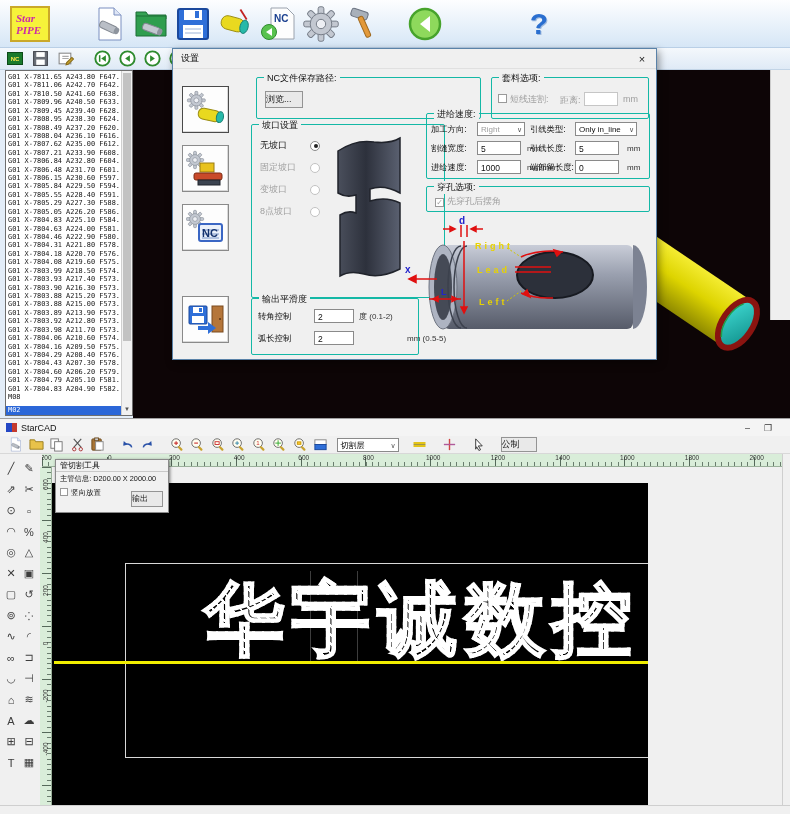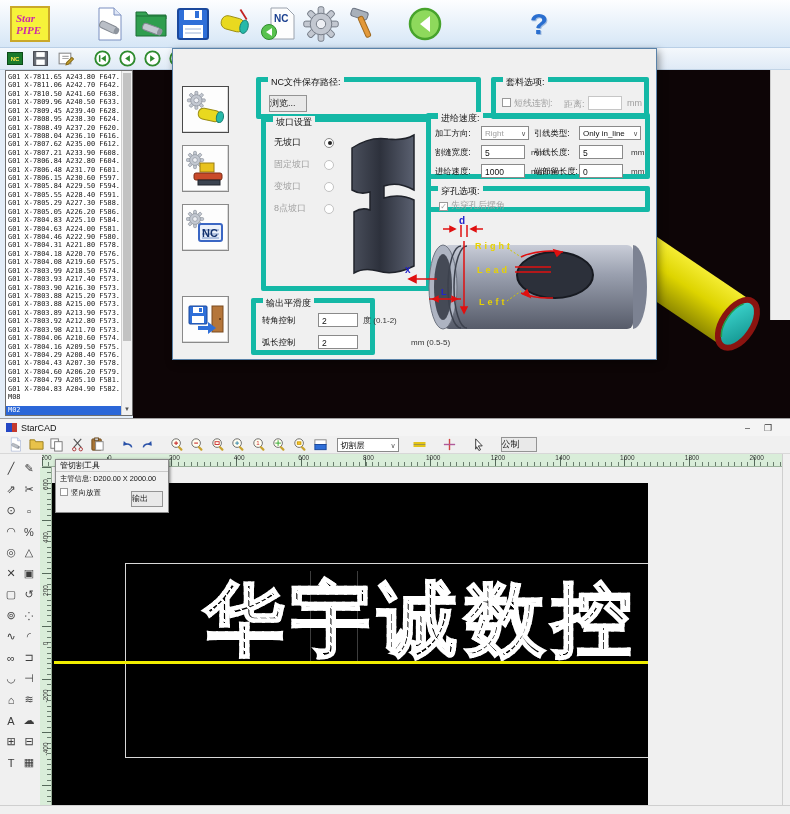--- a/index.html
+++ b/index.html
@@ -52,21 +52,21 @@
      border:1px solid #5a82a8; box-shadow:2px 3px 8px rgba(0,0,0,.4); font-size:9px; color:#111; }
   #dlg-titlebar { position:absolute; left:0; top:0; right:0; height:20px; background:#f0f0f0; border-bottom:1px solid #e0e0e0;
      display:flex; align-items:center; }
   #dlg-title { padding-left:8px; font-size:9px; }
   #dlg-close { margin-left:auto; width:28px; text-align:center; font-size:11px; color:#222; }
 
   .side-btn { position:absolute; left:9px; width:47px; height:47px; background:#fdfdfd;
      border:1px solid #8a8a8a; box-shadow:inset -1px -1px 0 #d9d9d9; display:flex; align-items:center; justify-content:center; }
   .side-btn svg { width:40px; height:40px; }
 
-  .grp { position:absolute; border:5px solid #14b8a6; border-radius:2px; }
+  .grp { position:absolute; border:1px solid #14b8a6; border-radius:2px; }
   .grp-title { position:absolute; top:-6px; left:7px; background:#f0f0f0; padding:0 3px; font-size:9px; white-space:nowrap; }
   .dis { color:#9e9e9e; }
   .btn { background:#e9e9e9; border:1px solid #949494; font-size:9px; text-align:left; color:#222; }
   .inp { background:#fff; border:1px solid #8a8a8a; font-size:8.5px; line-height:12px; padding:1px 3px; overflow:hidden; white-space:nowrap; }
   .sel { background:#fff; border:1px solid #8a8a8a; font-size:8px; line-height:12px; padding:1px 14px 1px 3px; position:relative; white-space:nowrap; overflow:hidden; }
   .sel .arr { position:absolute; right:2px; top:0; font-size:7px; color:#555; line-height:13px; }
   .cb { display:inline-block; width:9px; height:9px; border:1px solid #999; background:#fff; vertical-align:-1px; margin-right:3px;
         font-size:8px; line-height:8px; text-align:center; color:#9e9e9e; }
   .radio { display:inline-block; width:10px; height:10px; border:1px solid #8a8a8a; border-radius:50%; background:#fff; position:relative; }
   .radio.on::after { content:""; position:absolute; left:2.5px; top:2.5px; width:4px; height:4px; border-radius:50%; background:#222; }
@@ -327,20 +327,24 @@
           <ellipse cx="132" cy="0" rx="15" ry="27" fill="url(#tg)" stroke="#8a1410" stroke-width="6"></ellipse>
           <path d="M126 -20 A14 25 0 0 0 126 20" fill="none" stroke="#1f9e4a" stroke-width="1.5"></path>
         </g>
       </svg>
     </div>
     <div id="right-strip"></div>
     <div id="right-strip-dark"></div>
   </div>
 
   <div id="dialog">
+    <div id="dlg-titlebar">
+      <span id="dlg-title">设置</span>
+      <span id="dlg-close">×</span>
+    </div>
     <div id="side-buttons">
         <div class="side-btn" style="top: 37px; border-color: rgb(74, 74, 74);">
           <svg viewBox="0 0 40 40">
             <g transform="translate(1,1) scale(0.52)">
               <g fill="#c3c8d1" stroke="#777e89" stroke-width="1">
                 <rect x="15.12" y="0.72" width="5.76" height="34.56" rx="2" transform="rotate(0 18 18)"></rect>
                 <rect x="15.12" y="0.72" width="5.76" height="34.56" rx="2" transform="rotate(45 18 18)"></rect>
                 <rect x="15.12" y="0.72" width="5.76" height="34.56" rx="2" transform="rotate(90 18 18)"></rect>
                 <rect x="15.12" y="0.72" width="5.76" height="34.56" rx="2" transform="rotate(135 18 18)"></rect>
                 <circle cx="18" cy="18" r="10.799999999999999"></circle>
@@ -409,21 +413,21 @@
     <div class="grp" style="left:318px; top:28px; width:158px; height:42px;">
       <span class="grp-title">套料选项:</span>
       <span style="position:absolute; left:6px; top:15px;" class="dis">
         <span class="cb"></span><span>短线连割:</span>
       </span>
       <span class="dis" style="position:absolute; left:68px; top:16px;">距离:</span>
       <div class="inp" style="position:absolute; left:92px; top:14px; width:34px; height:14px; border-color:#c6c6c6;"></div>
       <span class="dis" style="position:absolute; left:131px; top:16px;">mm</span>
     </div>
 
-    <div class="grp" style="left:78px; top:68px; width:170px; height:174px;margin-left:10px;">
+    <div class="grp" style="left:78px; top:75px; width:194px; height:174px;">
       <span class="grp-title">坡口设置</span>
       <div id="groove-options">
           <div style="position: absolute; left: 8px; top: 14px; width: 60px; display: flex; justify-content: space-between; align-items: center;">
             <span class="">无坡口</span>
             <span class="radio on"></span>
           </div>
           <div style="position: absolute; left: 8px; top: 36px; width: 60px; display: flex; justify-content: space-between; align-items: center;">
             <span class="dis">固定坡口</span>
             <span class="radio off"></span>
           </div>
@@ -528,21 +532,21 @@
       </g>
 
       <text x="56" y="9" font-size="10" font-weight="bold" fill="#2222cc">d</text>
       <text x="38" y="80" font-size="9" font-weight="bold" fill="#2222cc">L</text>
       <text x="2" y="58" font-size="10" font-weight="bold" fill="#2222cc">x</text>
       <text x="72" y="34" font-size="9" font-weight="bold" fill="#e8d200" letter-spacing="3">Right</text>
       <text x="74" y="58" font-size="9" font-weight="bold" fill="#e8d200" letter-spacing="3">Lead</text>
       <text x="76" y="90" font-size="9" font-weight="bold" fill="#e8d200" letter-spacing="3">Left</text>
     </svg>
 
-    <div class="grp" style="left:78px; top:249px; width:124px; height:57px;">
+    <div class="grp" style="left:78px; top:249px; width:168px; height:57px;">
       <span class="grp-title">输出平滑度</span>
       <div id="smooth-fields">
           <div class="frow" style="left: 0px; top: 10px; width: 156px;">
             <span class="flbl" style="left:6px;text-align:right;">转角控制</span>
             <div class="inp" style="position:absolute;left:62px;top:0;width:40px;height:14px;">2</div>
             <span class="funit" style="left:107px;">度 (0.1-2)</span>
           </div>
           <div class="frow" style="left: 0px; top: 32px; width: 156px;">
             <span class="flbl" style="left:6px;">弧长控制</span>
             <div class="inp" style="position:absolute;left:62px;top:0;width:40px;height:14px;">2</div>

